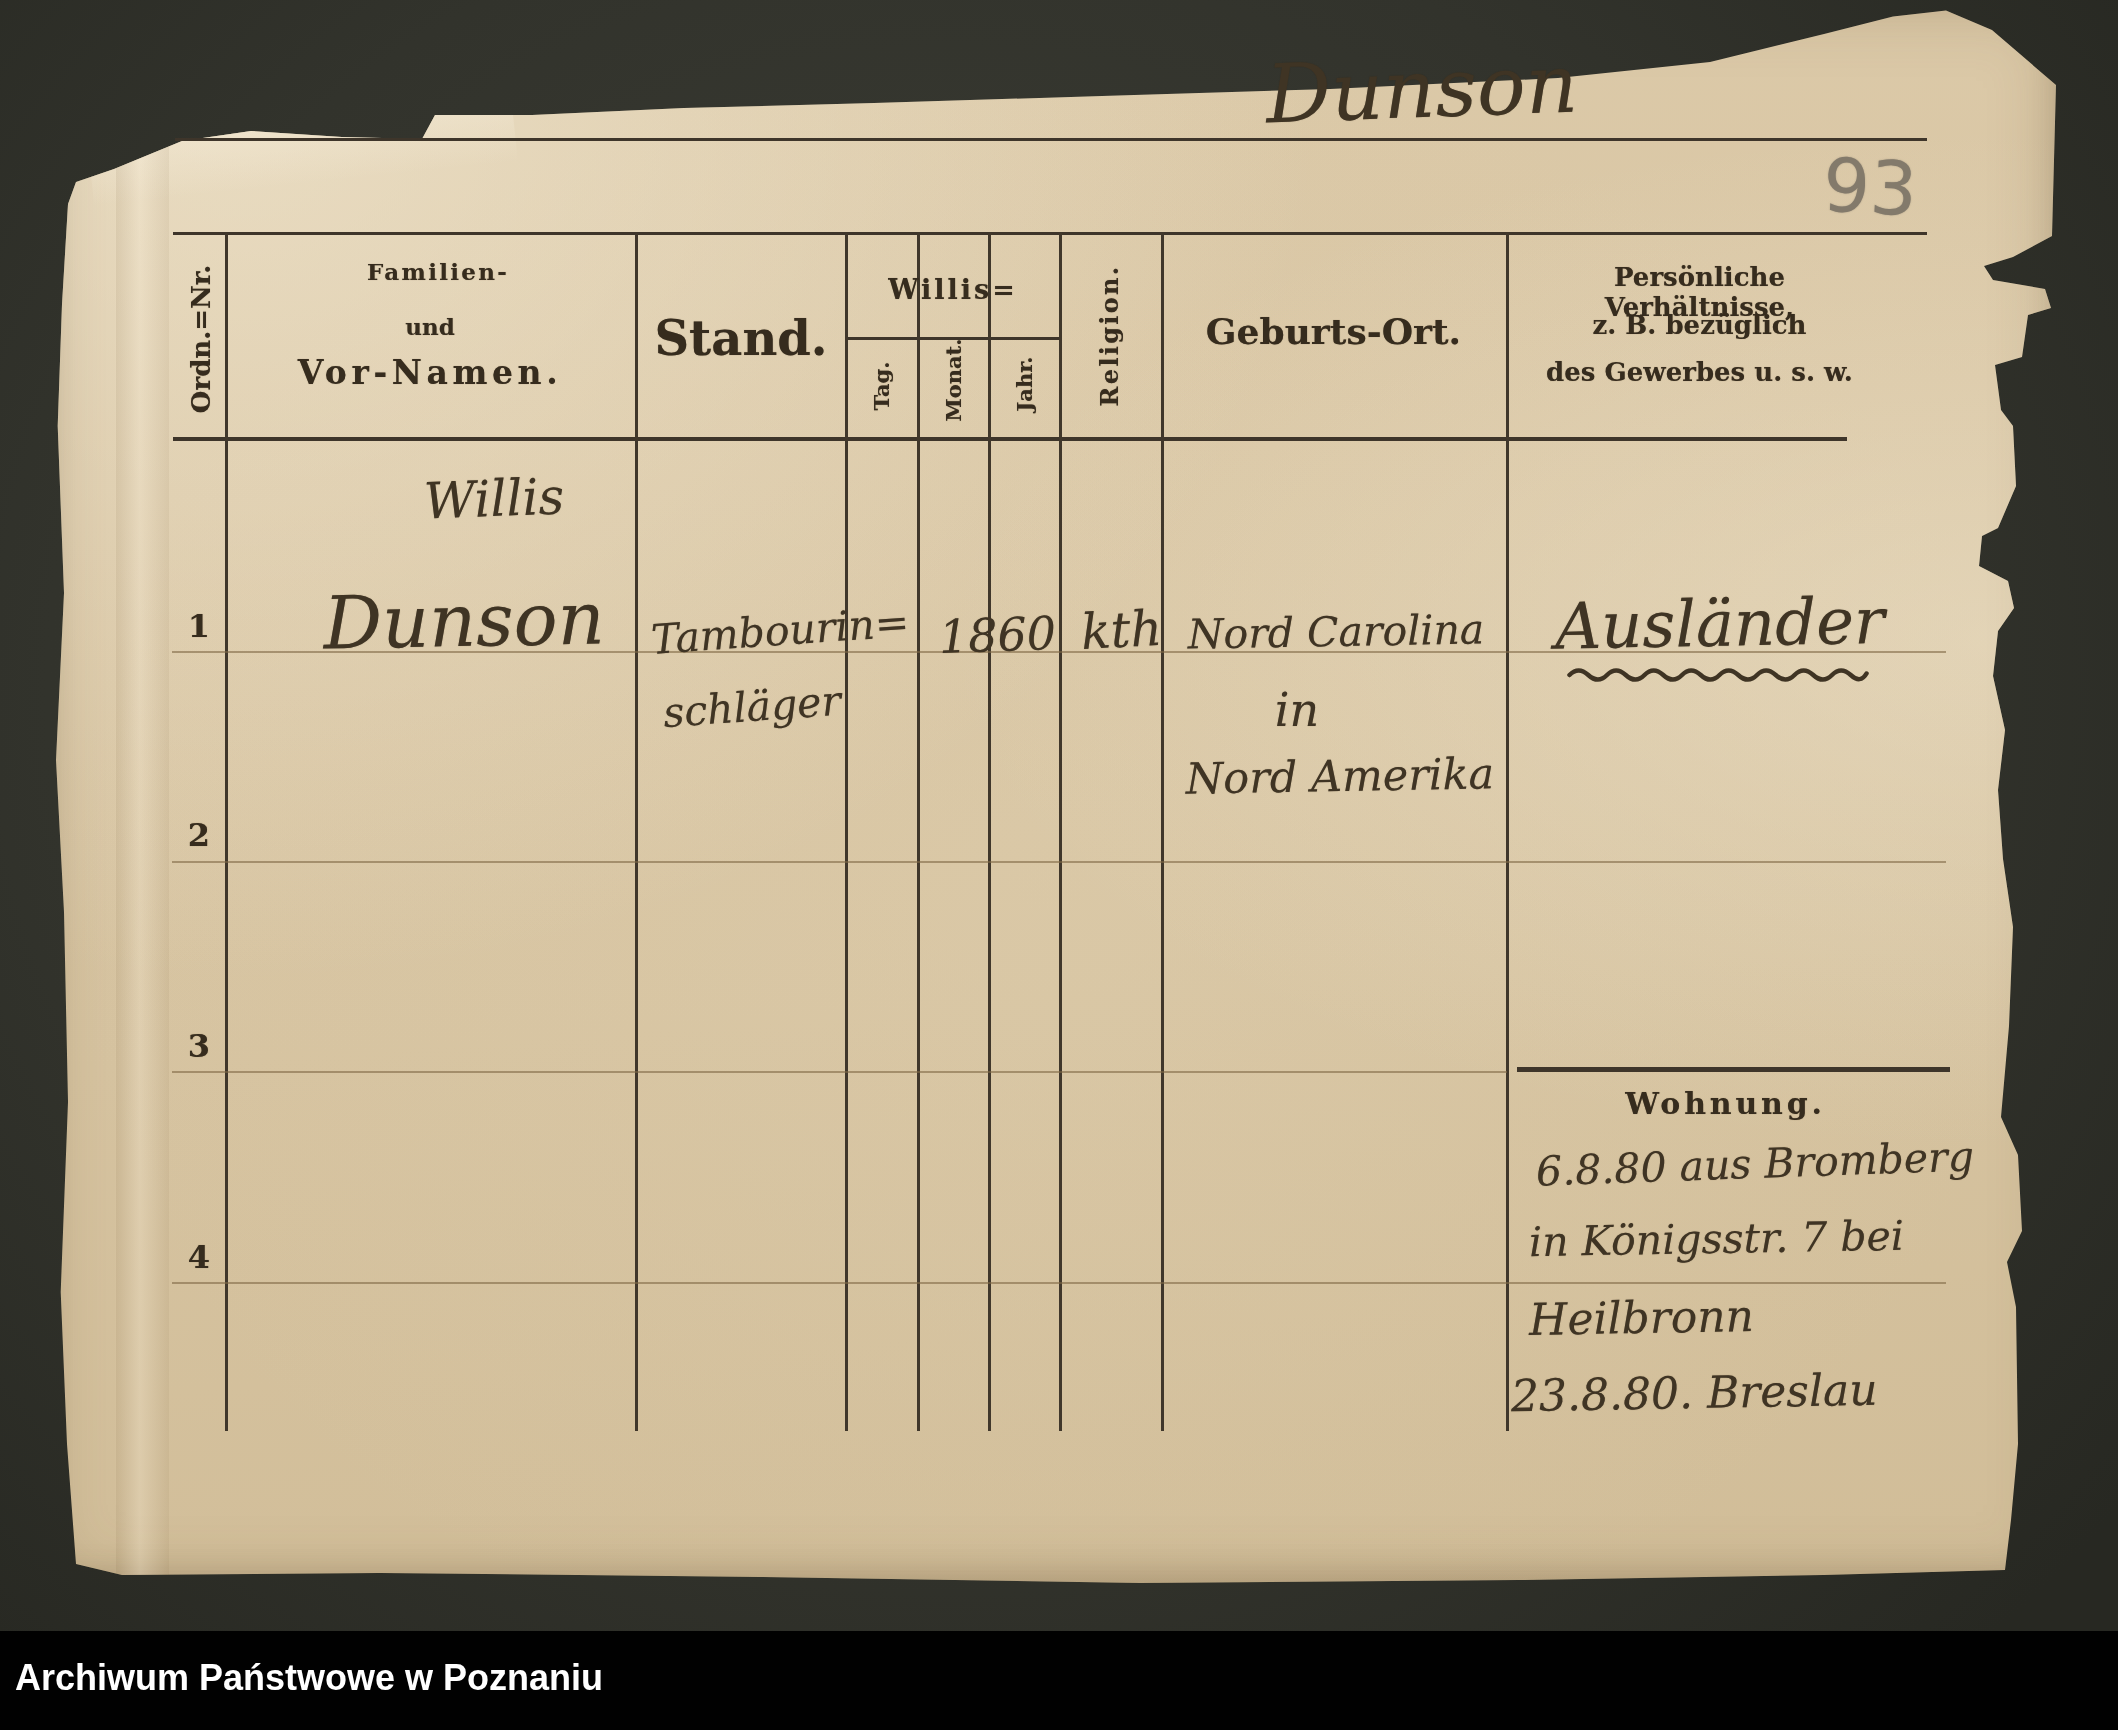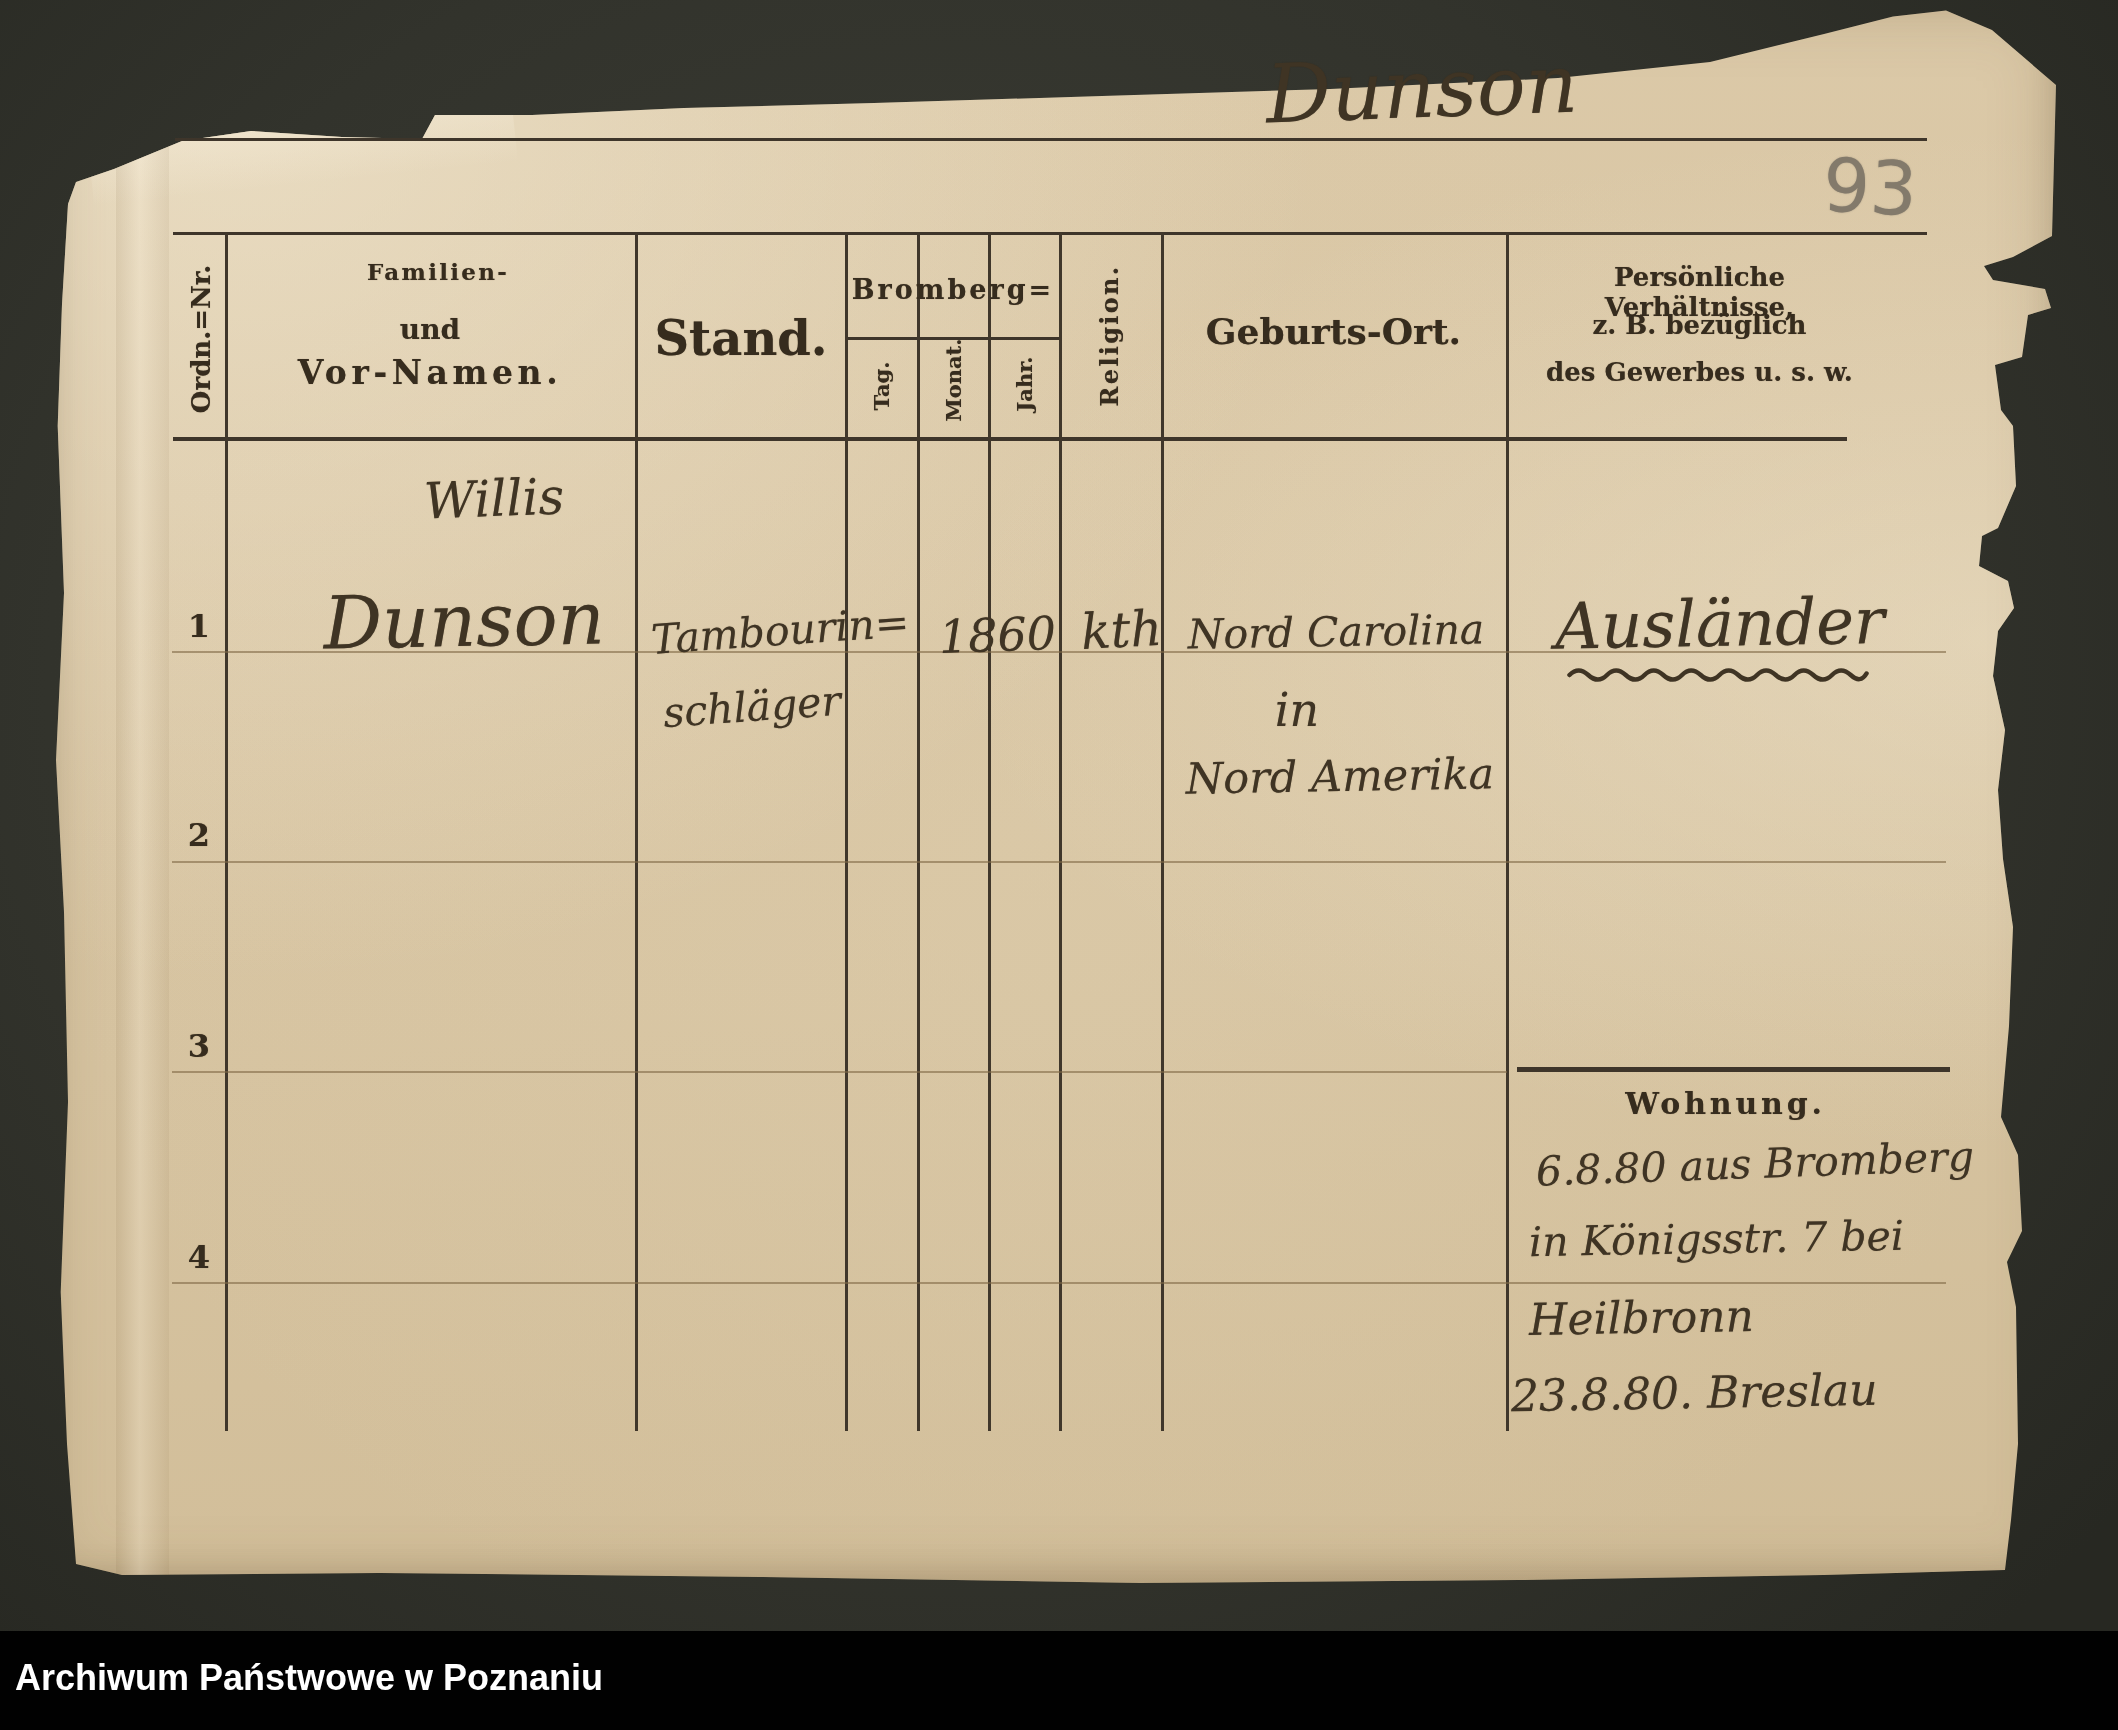--- a/index.html
+++ b/index.html
@@ -87,26 +87,26 @@
   <div class="faint" style="left:172px;top:651px;width:1774px;"></div>
   <div class="faint" style="left:172px;top:861px;width:1774px;"></div>
   <div class="faint" style="left:172px;top:1071px;width:1335px;"></div>
   <div class="faint" style="left:172px;top:1282px;width:1774px;"></div>
 
   <div class="print rot" style="left:110px;top:313px;width:182px;height:52px;font-size:26px;">
     <span>Ordn.=Nr.</span>
   </div>
 
   <div class="print center" style="left:248px;top:258px;width:380px;font-size:23px;letter-spacing:2.3px;">Familien-</div>
-  <div class="print center" style="left:240px;top:313px;width:380px;font-size:28px;">und</div>
+  <div class="print center" style="left:240px;top:313px;width:380px;font-size:23px;">und</div>
   <div class="print center" style="left:240px;top:353px;width:380px;font-size:33px;letter-spacing:4.6px;">Vor-Namen.</div>
 
   <div class="print center" style="left:637px;top:310px;width:208px;font-size:48px;">Stand.</div>
 
-  <div class="print center" style="left:846px;top:274px;width:214px;font-size:27px;letter-spacing:3px;">Bromberg=</div>
+  <div class="print center" style="left:846px;top:274px;width:214px;font-size:27px;letter-spacing:3px;">Willis=</div>
 
   <div class="print rot" style="left:820px;top:371px;width:122px;height:30px;font-size:21px;">
     <span>Tag.</span>
   </div>
   <div class="print rot" style="left:892px;top:365px;width:122px;height:30px;font-size:21px;">
     <span>Monat.</span>
   </div>
   <div class="print rot" style="left:963px;top:369px;width:122px;height:30px;font-size:21px;">
     <span>Jahr.</span>
   </div>

